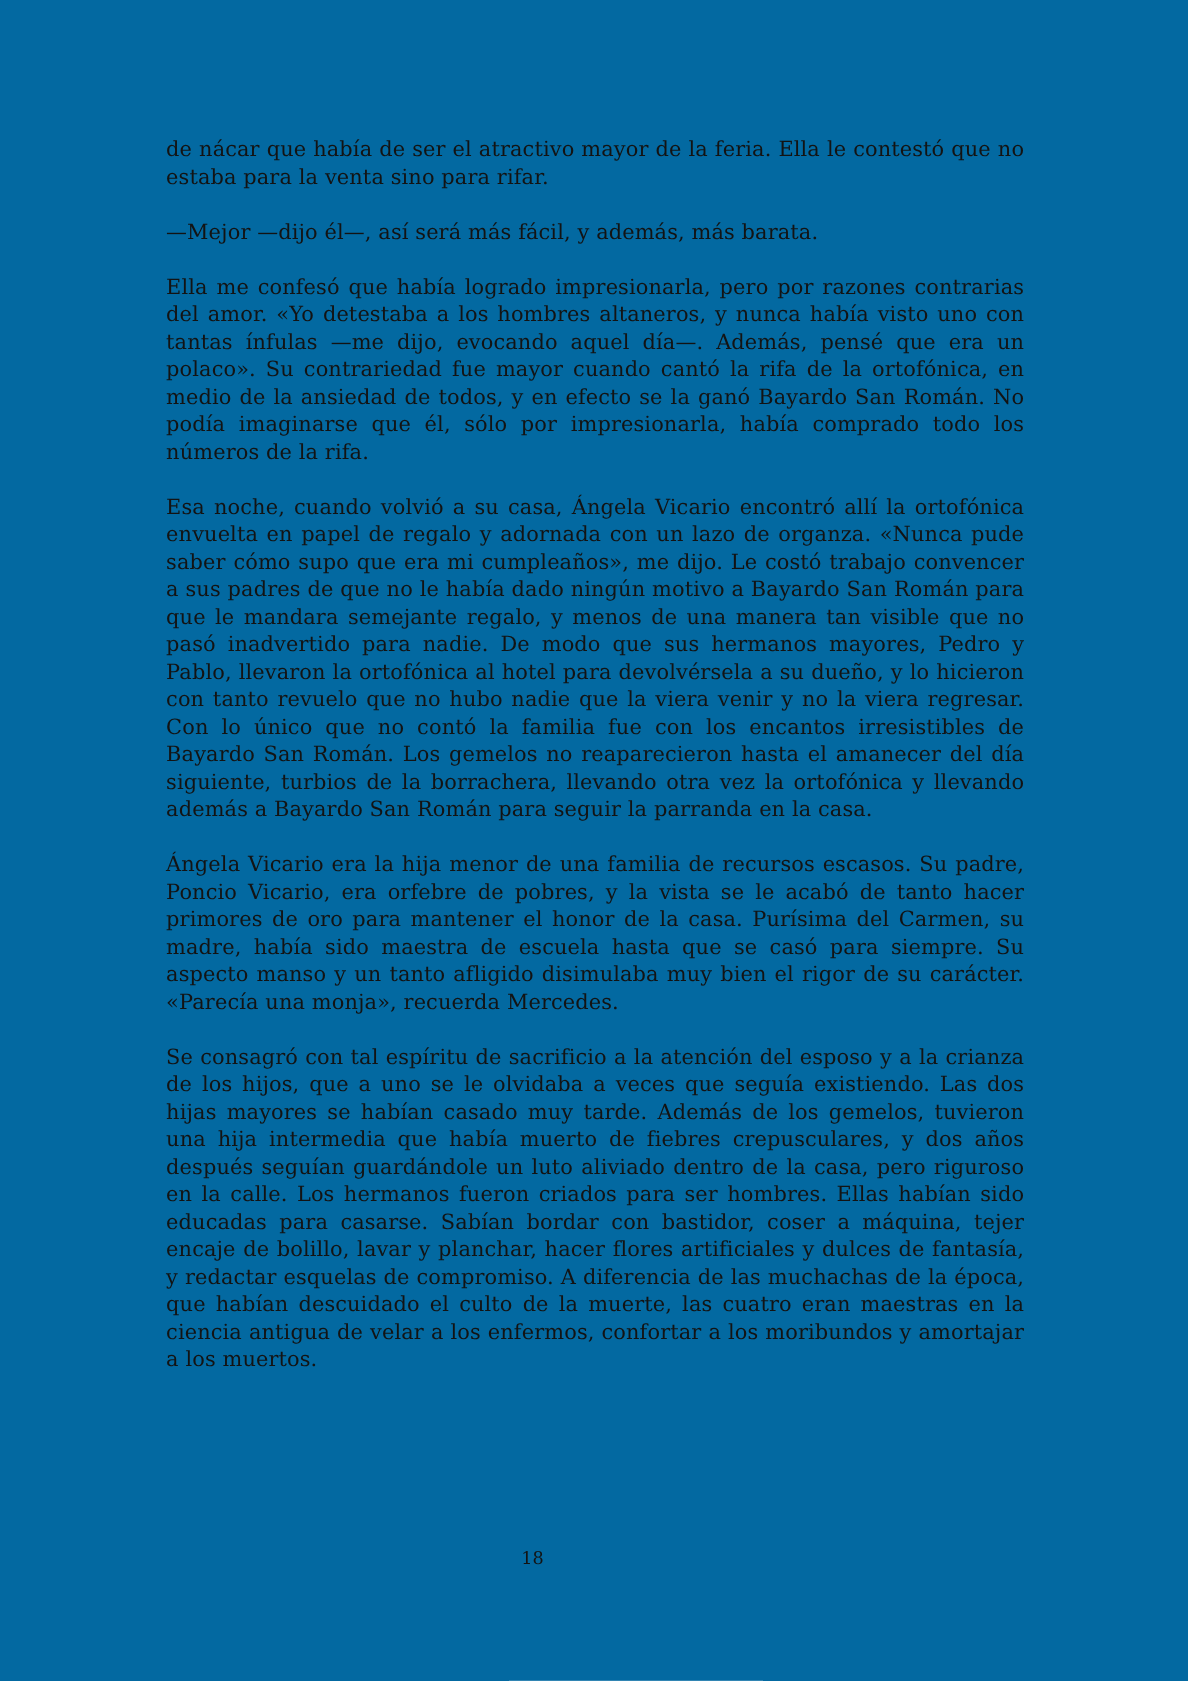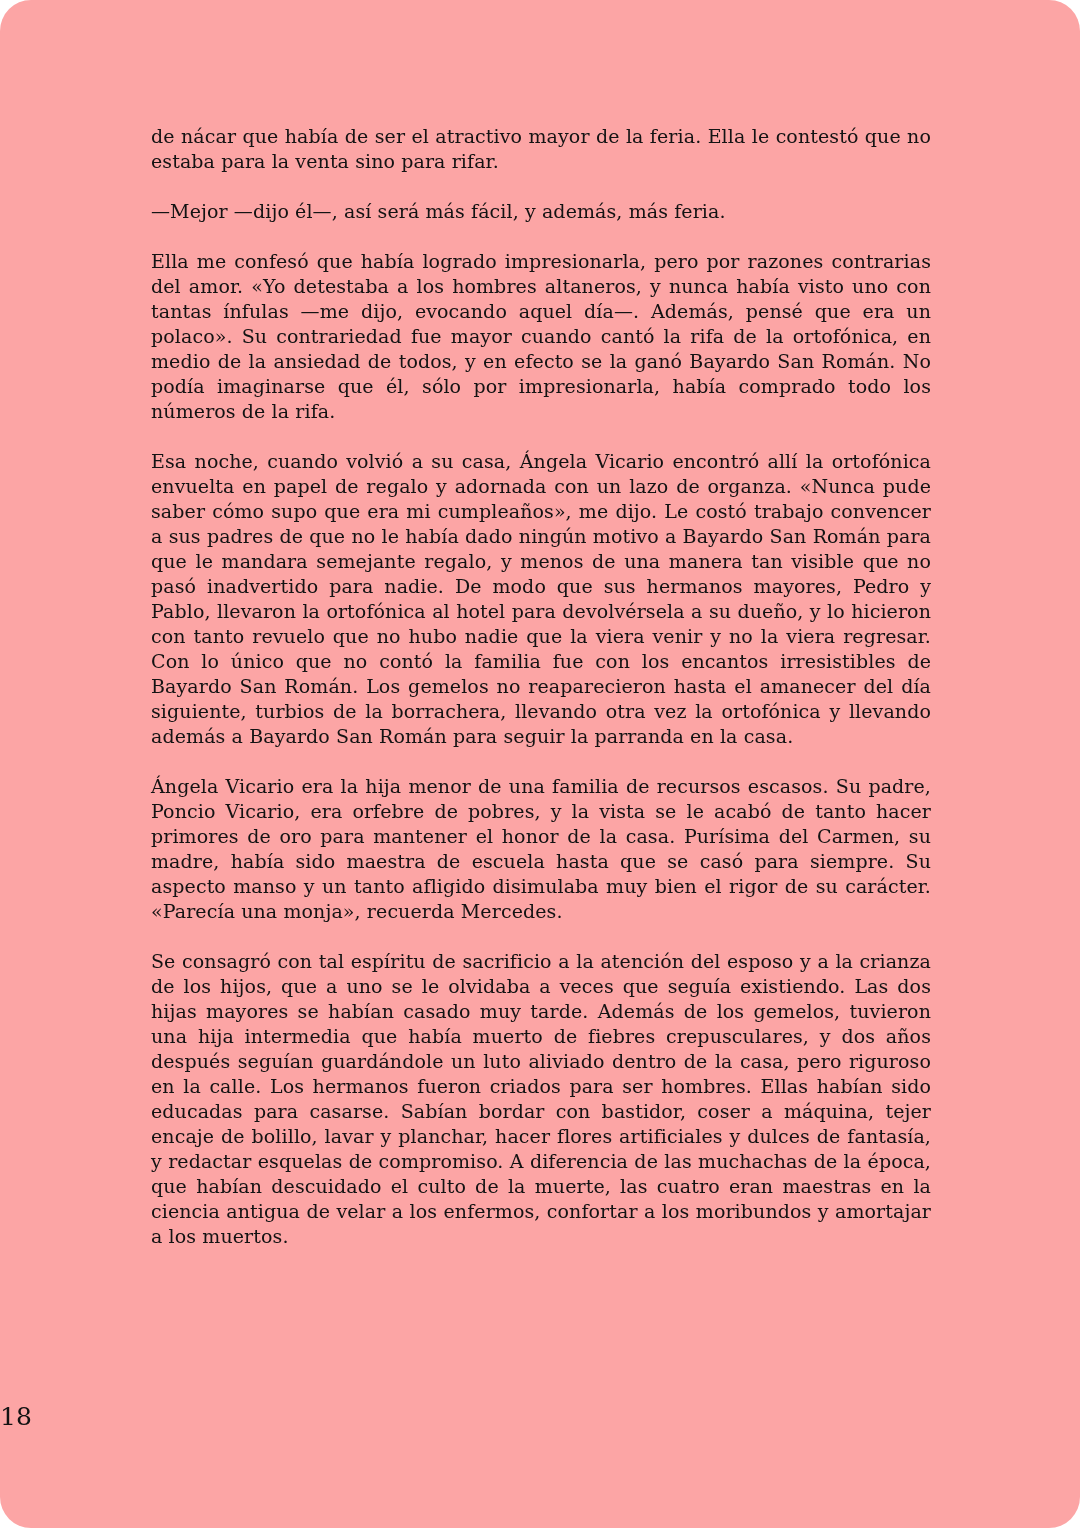--- a/index.html
+++ b/index.html
@@ -12,22 +12,21 @@
     width: 1080px;
     height: 1528px;
     position: relative;
     font-family: "DejaVu Serif", "Liberation Serif", serif;
     color: #131313;
     overflow: hidden;
   }
   .page {
     position: absolute;
     inset: 0;
-    background: #fca5a5;
-    border-radius: 31px;
+    background: #0369a1;
   }
   .text-block {
     position: absolute;
     left: 151px;
     top: 124px;
     width: 780px;
     font-size: 19px;
     line-height: 25px;
     text-align: justify;
     text-justify: inter-word;
@@ -38,31 +37,31 @@
     padding: 0;
   }
   .text-block p:last-child {
     margin-bottom: 0;
   }
   .page-number {
     position: absolute;
     top: 1404px;
     left: 0;
     width: 968px;
-    text-align: left;
-    font-size: 25px;
+    text-align: center;
+    font-size: 16px;
     line-height: 25px;
   }
 </style>
 </head>
 <body>
 
 <div class="page">
   <main class="text-block">
       <p>de nácar que había de ser el atractivo mayor de la feria. Ella le contestó que no estaba para la venta sino para rifar.</p>
-      <p>—Mejor —dijo él—, así será más fácil, y además, más feria.</p>
+      <p>—Mejor —dijo él—, así será más fácil, y además, más barata.</p>
       <p>Ella me confesó que había logrado impresionarla, pero por razones contrarias del amor. «Yo detestaba a los hombres altaneros, y nunca había visto uno con tantas ínfulas —me dijo, evocando aquel día—. Además, pensé que era un polaco». Su contrariedad fue mayor cuando cantó la rifa de la ortofónica, en medio de la ansiedad de todos, y en efecto se la ganó Bayardo San Román. No podía imaginarse que él, sólo por impresionarla, había comprado todo los números de la rifa.</p>
       <p>Esa noche, cuando volvió a su casa, Ángela Vicario encontró allí la ortofónica envuelta en papel de regalo y adornada con un lazo de organza. «Nunca pude saber cómo supo que era mi cumpleaños», me dijo. Le costó trabajo convencer a sus padres de que no le había dado ningún motivo a Bayardo San Román para que le mandara semejante regalo, y menos de una manera tan visible que no pasó inadvertido para nadie. De modo que sus hermanos mayores, Pedro y Pablo, llevaron la ortofónica al hotel para devolvérsela a su dueño, y lo hicieron con tanto revuelo que no hubo nadie que la viera venir y no la viera regresar. Con lo único que no contó la familia fue con los encantos irresistibles de Bayardo San Román. Los gemelos no reaparecieron hasta el amanecer del día siguiente, turbios de la borrachera, llevando otra vez la ortofónica y llevando además a Bayardo San Román para seguir la parranda en la casa.</p>
       <p>Ángela Vicario era la hija menor de una familia de recursos escasos. Su padre, Poncio Vicario, era orfebre de pobres, y la vista se le acabó de tanto hacer primores de oro para mantener el honor de la casa. Purísima del Carmen, su madre, había sido maestra de escuela hasta que se casó para siempre. Su aspecto manso y un tanto afligido disimulaba muy bien el rigor de su carácter. «Parecía una monja», recuerda Mercedes.</p>
       <p>Se consagró con tal espíritu de sacrificio a la atención del esposo y a la crianza de los hijos, que a uno se le olvidaba a veces que seguía existiendo. Las dos hijas mayores se habían casado muy tarde. Además de los gemelos, tuvieron una hija intermedia que había muerto de fiebres crepusculares, y dos años después seguían guardándole un luto aliviado dentro de la casa, pero riguroso en la calle. Los hermanos fueron criados para ser hombres. Ellas habían sido educadas para casarse. Sabían bordar con bastidor, coser a máquina, tejer encaje de bolillo, lavar y planchar, hacer flores artificiales y dulces de fantasía, y redactar esquelas de compromiso. A diferencia de las muchachas de la época, que habían descuidado el culto de la muerte, las cuatro eran maestras en la ciencia antigua de velar a los enfermos, confortar a los moribundos y amortajar a los muertos.</p>
     </main>
   <div class="page-number">18</div>
 </div>
 
 </body></html>

